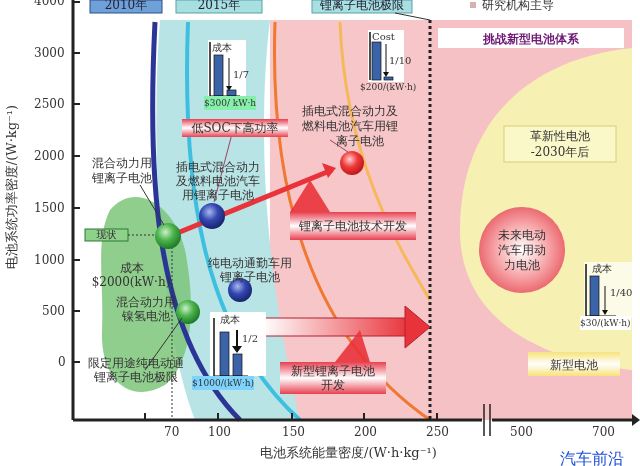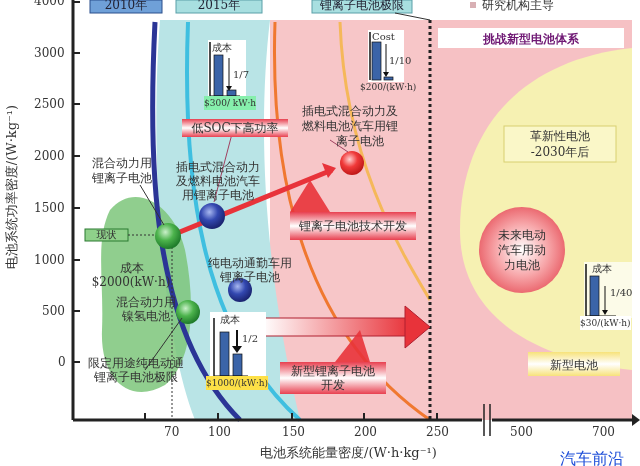--- a/index.html
+++ b/index.html
@@ -202,21 +202,21 @@
 <div class="lbl" style="left:300px;top:134px;width:120px;">离子电池</div>
 
 <div class="lbl" style="left:212px;top:41px;font-size:10px;">成本</div>
 <div class="lbl" style="left:233px;top:68px;font-size:10px;">1/7</div>
 <div class="lbl" style="left:204px;top:96px;font-size:9px;background:#86efac;">$300/ kW·h</div>
 <div class="lbl" style="left:372px;top:30px;font-size:10px;">Cost</div>
 <div class="lbl" style="left:389px;top:54px;font-size:10px;">1/10</div>
 <div class="lbl" style="left:360px;top:80px;font-size:9px;">$200/(kW·h)</div>
 <div class="lbl" style="left:220px;top:313px;font-size:10px;">成本</div>
 <div class="lbl" style="left:242px;top:332px;font-size:10px;">1/2</div>
-<div class="lbl" style="left:206px;top:376px;font-size:9px;background:#fde047;">$1000/(kW·h)</div>
+<div class="lbl" style="left:192px;top:376px;font-size:9px;background:#7dd3fc;">$1000/(kW·h)</div>
 <div class="lbl" style="left:592px;top:262px;font-size:10px;">成本</div>
 <div class="lbl" style="left:610px;top:286px;font-size:10px;">1/40</div>
 <div class="lbl" style="left:580px;top:316px;font-size:9px;background:#fff;">$30/(kW·h)</div>
 
 <div class="tick" style="left:34px;top:-6px;">4000</div>
 <div class="tick" style="left:34px;top:46px;">3000</div>
 <div class="tick" style="left:34px;top:97px;">2500</div>
 <div class="tick" style="left:34px;top:149px;">2000</div>
 <div class="tick" style="left:34px;top:201px;">1500</div>
 <div class="tick" style="left:34px;top:253px;">1000</div>

